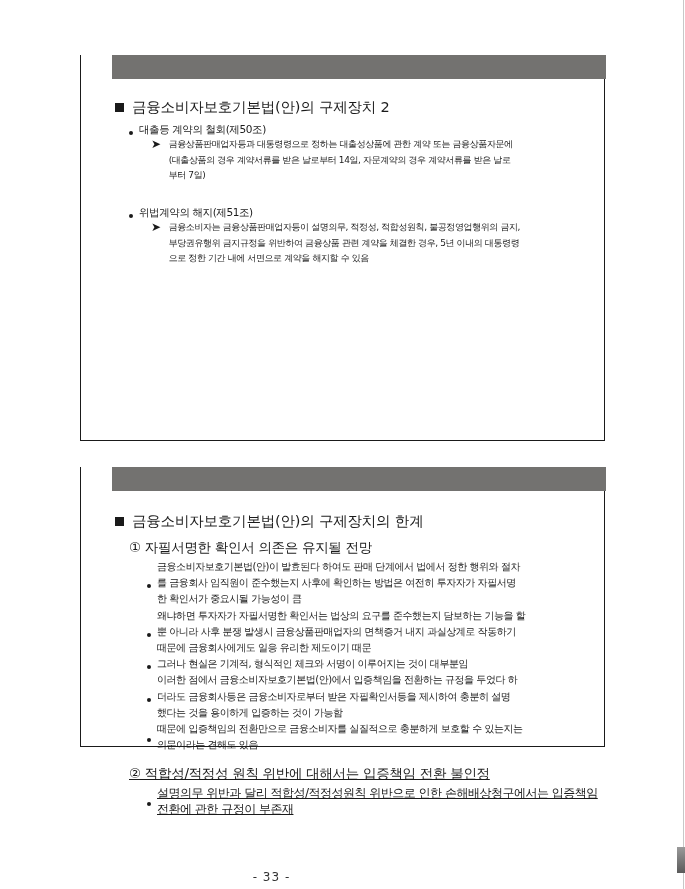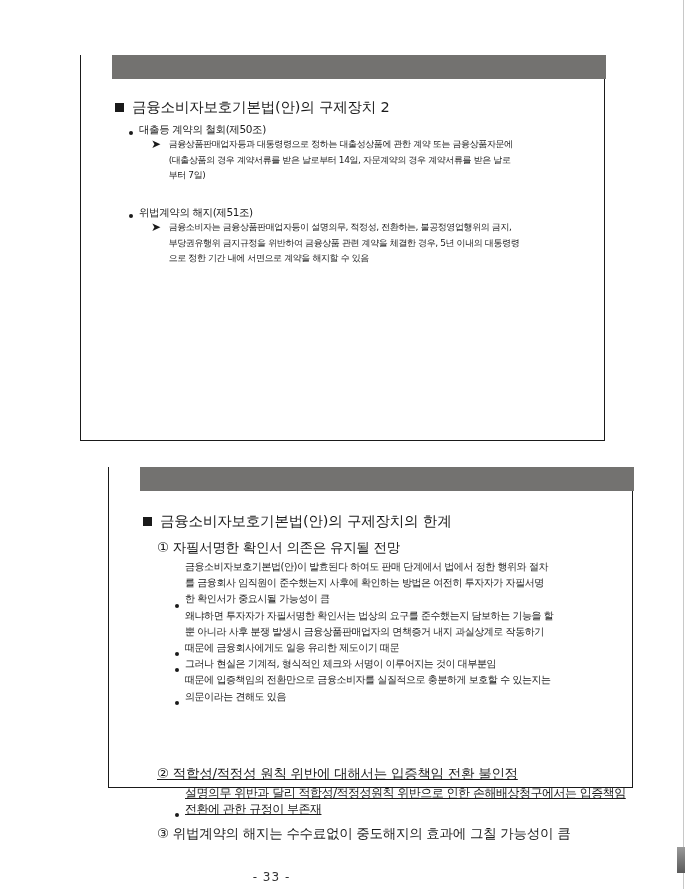--- a/index.html
+++ b/index.html
@@ -9,31 +9,31 @@
     font-family:"DejaVu Sans","Liberation Sans",sans-serif;
     color:#1a1a1a;
   }
   .slide {
     position:absolute; left:80px; width:525px;
     border:1.5px solid #1a1a1a; border-top:none; box-sizing:border-box;
     background:#fff;
     padding-left:32px;
   }
   .slide-1 { top:55px; height:386px; }
-  .slide-2 { top:467px; height:321px;margin-left:28px; }
+  .slide-2 { top:467px; height:280px; }
   .slide-header { height:24px; background:#737270; margin-left:-1.5px; margin-right:-1.5px; }
   .content { position:absolute; left:0; right:0; }
   .title-row { display:flex; align-items:center; font-size:14.5px; letter-spacing:-0.2px; }
   .square-bullet { width:9px; height:9px; background:#1a1a1a; display:inline-block; margin-right:8px; }
   .bullet-row { display:flex; align-items:center; font-size:10.5px; letter-spacing:-0.4px; line-height:15px; }
   .dot { width:4px; height:4px; border-radius:50%; background:#1a1a1a; display:inline-block; margin-right:6px; margin-top:6px; flex:0 0 auto;}
   .arrow-row { display:flex; align-items:flex-start; font-size:9px; letter-spacing:-0.4px; line-height:15.5px; }
   .arrow { font-size:12px; line-height:14px; margin-right:8px; flex:0 0 auto; }
   .num-head { font-size:13.5px; letter-spacing:-0.3px; }
-  .s2-bullet { display:flex; align-items:flex-end; font-size:10px; letter-spacing:-0.45px; line-height:16.2px; }
+  .s2-bullet { display:flex; align-items:center; font-size:10px; letter-spacing:-0.45px; line-height:16.2px; }
   .s2-bullet .dot { margin-top:6px; }
   .page-num { position:absolute; top:870px; left:0; width:543px; text-align:center; font-size:12px; color:#333; letter-spacing:1px;}
   .vline { position:absolute; left:683px; top:0; width:1px; height:889px; background:#c8c8c8; }
   .scroll-handle { position:absolute; left:677px; top:847px; width:8px; height:26px;
     background:linear-gradient(#9a9a9a,#5a5a5a); }
 </style>
 </head>
 <body>
 
 <div class="vline"></div>
@@ -68,21 +68,21 @@
   <div class="content" style="top:150px; left:48px;">
     <div class="bullet-row">
       <span class="dot"></span>
       <span>위법계약의 해지(제51조)</span>
     </div>
   </div>
   <div class="content" style="top:165px; left:70px;">
     <div class="arrow-row">
       <span class="arrow">➤</span>
       <div>
-        <div>금융소비자는 금융상품판매업자등이 설명의무, 적정성, 전환하는, 불공정영업행위의 금지,</div>
+        <div>금융소비자는 금융상품판매업자등이 설명의무, 적정성, 적합성원칙, 불공정영업행위의 금지,</div>
         <div>부당권유행위 금지규정을 위반하여 금융상품 관련 계약을 체결한 경우, 5년 이내의 대통령령</div>
         <div>으로 정한 기간 내에 서면으로 계약을 해지할 수 있음</div>
       </div>
     </div>
   </div>
 </div>
 
 <div class="slide slide-2">
   <div class="slide-header"></div>
   <div class="content" style="top:45px; left:34px;">
@@ -114,37 +114,42 @@
     </div>
     <div class="s2-bullet">
       <span class="dot"></span>
       <div>
         <div>그러나 현실은 기계적, 형식적인 체크와 서명이 이루어지는 것이 대부분임</div>
       </div>
     </div>
     <div class="s2-bullet">
       <span class="dot"></span>
       <div>
+        <div>이러한 점에서 금융소비자보호기본법(안)에서 입증책임을 전환하는 규정을 두었다 하</div>
+        <div>더라도 금융회사등은 금융소비자로부터 받은 자필확인서등을 제시하여 충분히 설명</div>
+        <div>했다는 것을 용이하게 입증하는 것이 가능함</div>
+      </div>
+    </div>
+    <div class="s2-bullet">
+      <span class="dot"></span>
+      <div>
         <div>때문에 입증책임의 전환만으로 금융소비자를 실질적으로 충분하게 보호할 수 있는지는</div>
         <div>의문이라는 견해도 있음</div>
       </div>
     </div>
   </div>
 
   <div class="content" style="top:298px; left:48px;text-decoration:underline;">
     <div class="num-head">② 적합성/적정성 원칙 위반에 대해서는 입증책임 전환 불인정</div>
   </div>
   <div class="content" style="top:318px; left:66px;">
     <div class="s2-bullet" style="font-size:12px; letter-spacing:-0.5px;text-decoration:underline;">
       <span class="dot"></span>
       <div>
         <div>설명의무 위반과 달리 적합성/적정성원칙 위반으로 인한 손해배상청구에서는 입증책임</div>
         <div>전환에 관한 규정이 부존재</div>
       </div>
     </div>
   </div>
 
-  <div class="content" style="top:358px; left:48px;">
-    <div class="num-head">③ 위법계약의 해지는 수수료없이 중도해지의 효과에 그칠 가능성이 큼</div>
-  </div>
 </div>
 
 <div class="page-num">- 33 -</div>
 
 </body></html>

